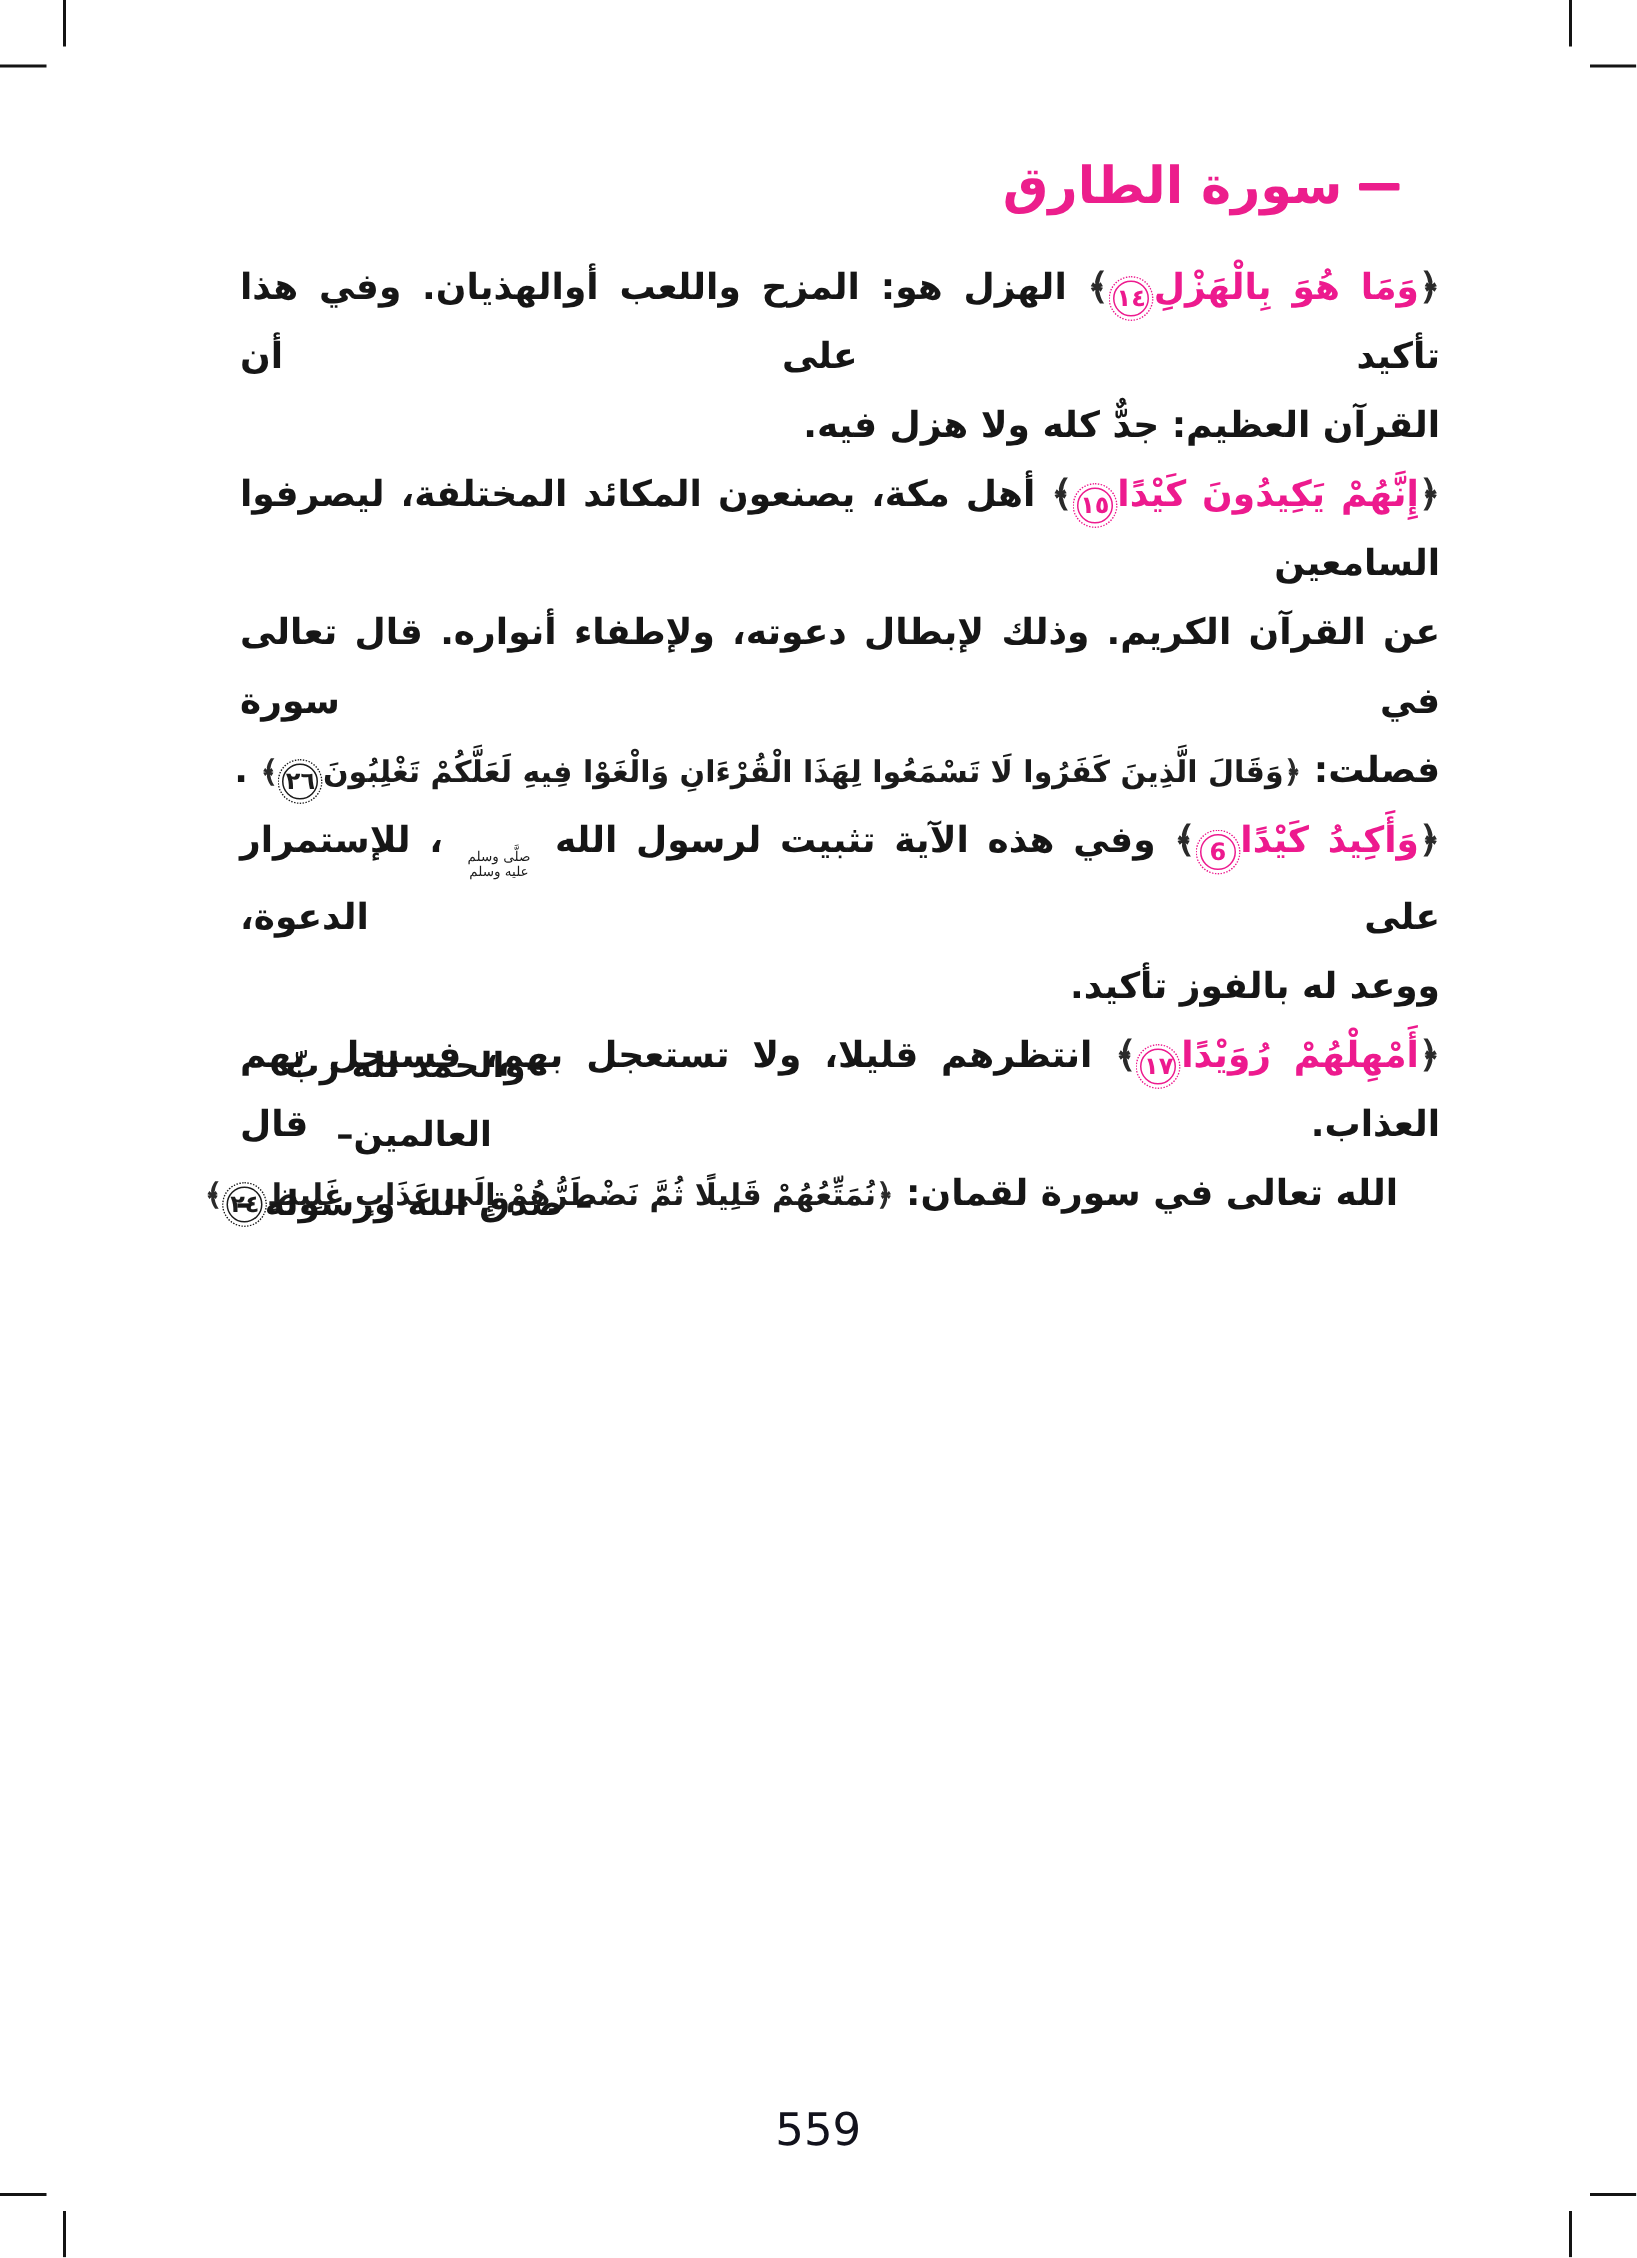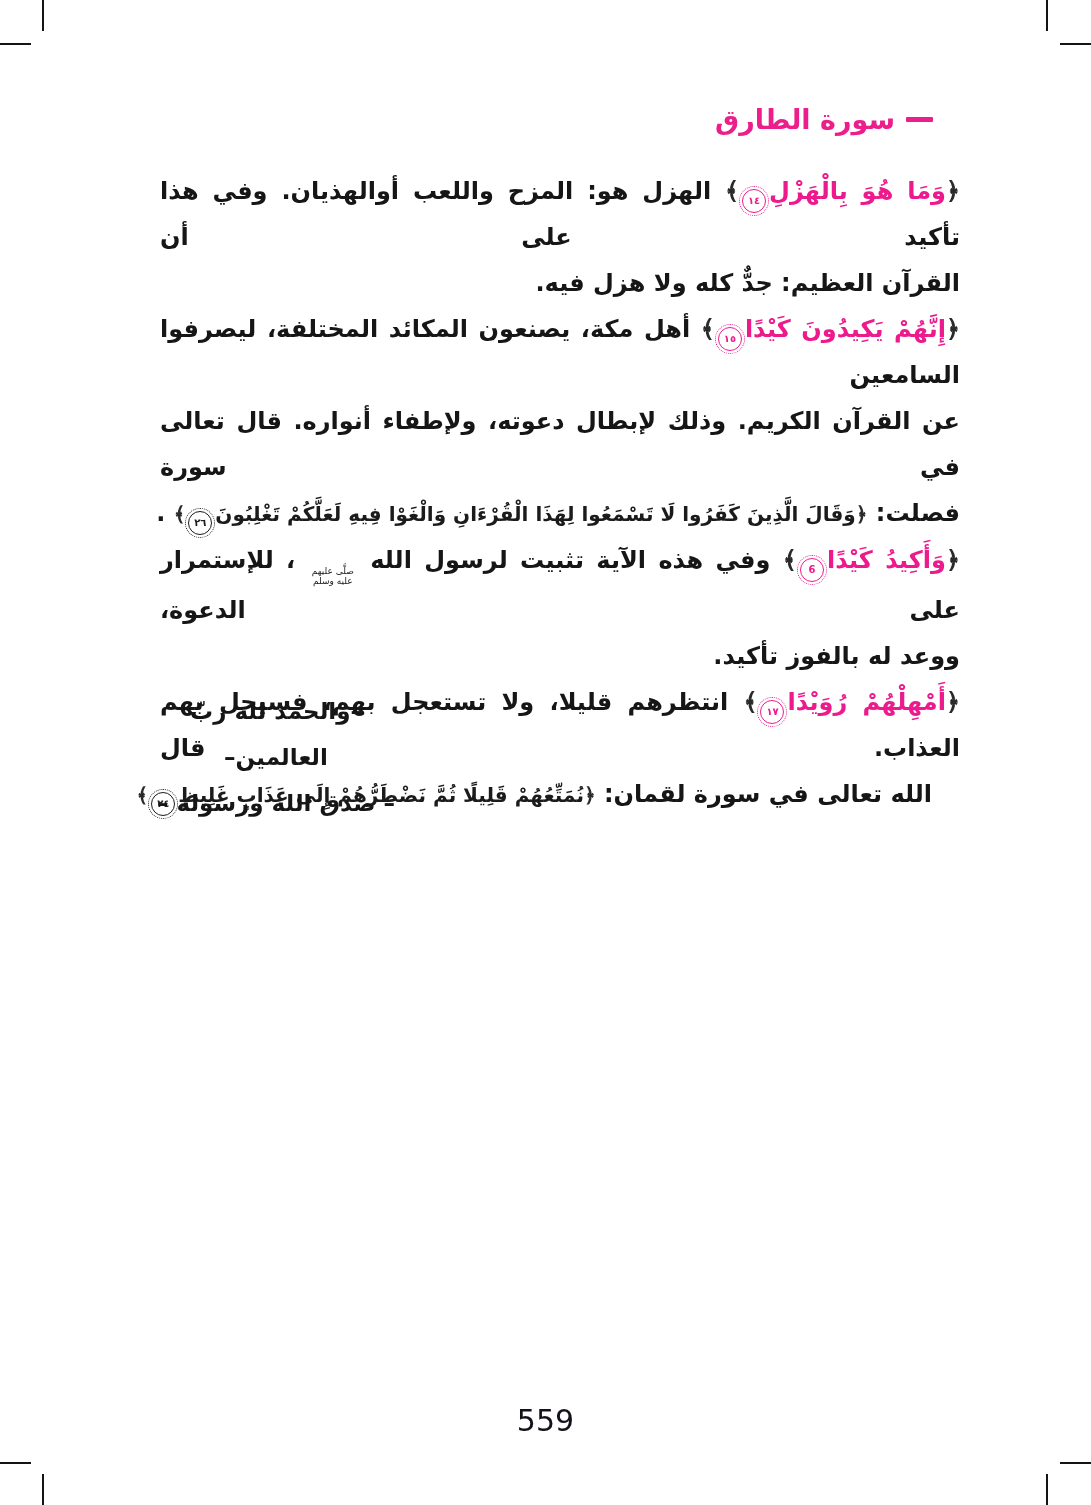--- a/index.html
+++ b/index.html
@@ -22,21 +22,21 @@
   .crop.br-h { right:0;    top:1462px; width:31px; height:2px;  }
   .crop.br-v { left:1046px;top:1474px; width:2px;  height:31px; }
 
   
   .header {
     position:absolute; top:104px; right:158px;
     display:flex; flex-direction:row; align-items:center; gap:11px;
     direction:ltr;
   }
   .surah-title {
-    font-size:27px; font-weight:bold; color:#ec1e8c;
+    font-size:34px; font-weight:bold; color:#ec1e8c;
     letter-spacing:0.5px;
   }
   .header-dash { width:27px; height:5px; background:#ec1e8c; border-radius:1px; }
 
   
   .body-text {
     position:absolute; top:168px; right:131px; width:800px;
     direction:rtl; color:#161616;
     font-size:24px; font-weight:bold;
   }
@@ -47,21 +47,21 @@
   
   .q-pink { color:#ed1a8e; }
   .q-pink .br, .q-black .br { color:#2a2a2a; font-weight:bold; }
   
   .q-black { color:#1b1b1b; font-size:20px;text-align:center; }
 
   
   .badge {
     display:inline-flex; align-items:center; justify-content:center;
     width:24px; height:24px; border:1.6px solid currentColor; border-radius:50%;
-    font-size:10px; font-weight:bold; line-height:1;
+    font-size:16px; font-weight:bold; line-height:1;
     vertical-align:-5px; margin:0 3px; position:relative;
   }
   .badge::before {
     content:""; position:absolute; inset:-4px;
     border:1px dotted currentColor; border-radius:50%;
   }
 
   
   .pbuh {
     display:inline-flex; flex-direction:column; align-items:center;
@@ -126,21 +126,21 @@
     <p class="line">
       <span>فصلت:</span>
       <span class="q-black"><span class="br">﴿</span><span>وَقَالَ الَّذِينَ كَفَرُوا لَا تَسْمَعُوا لِهَذَا الْقُرْءَانِ وَالْغَوْا فِيهِ لَعَلَّكُمْ تَغْلِبُونَ</span><span class="badge">٢٦</span><span class="br">﴾</span></span>
       <span>.</span>
     </p>
 
     <p class="line just">
       <span class="q-pink"><span class="br">﴿</span><span>وَأَكِيدُ كَيْدًا</span><span class="badge">6</span><span class="br">﴾</span></span>
       <span>وفي هذه الآية تثبيت لرسول الله</span>
       <span class="pbuh">
-          <span>صلَّى عليهم</span>
+          <span>صلَّى وسلم</span>
           <span>عليه وسلم</span>
         </span>
       <span>، للإستمرار على الدعوة،</span>
     </p>
 
     <p class="line">
       <span>ووعد له بالفوز تأكيد.</span>
     </p>
 
 

